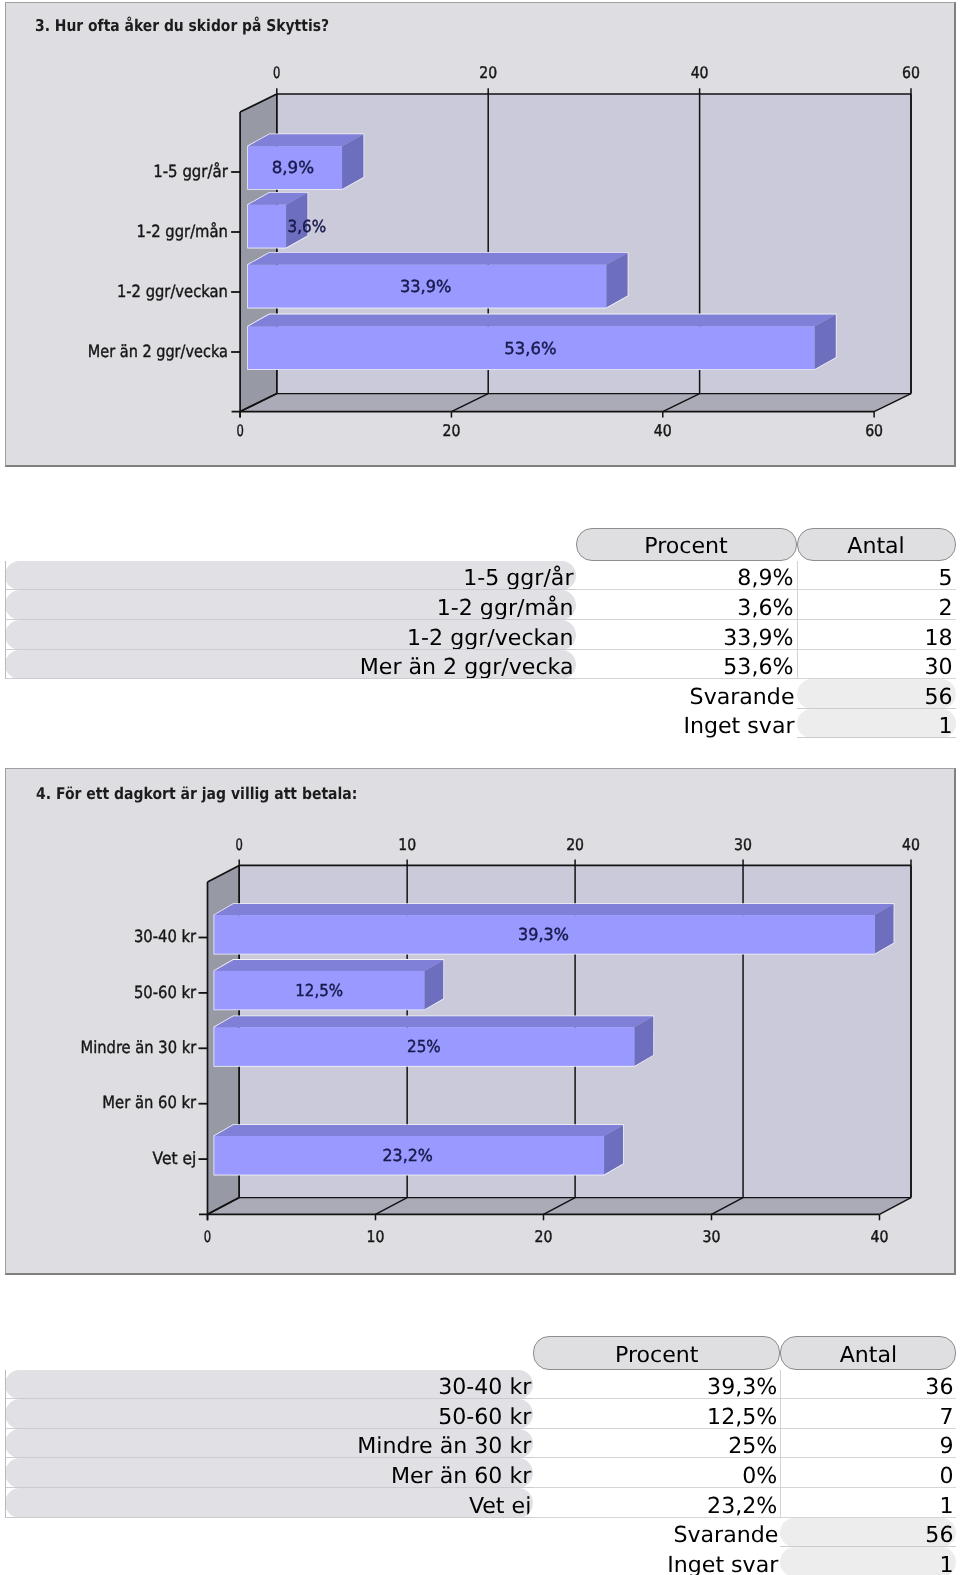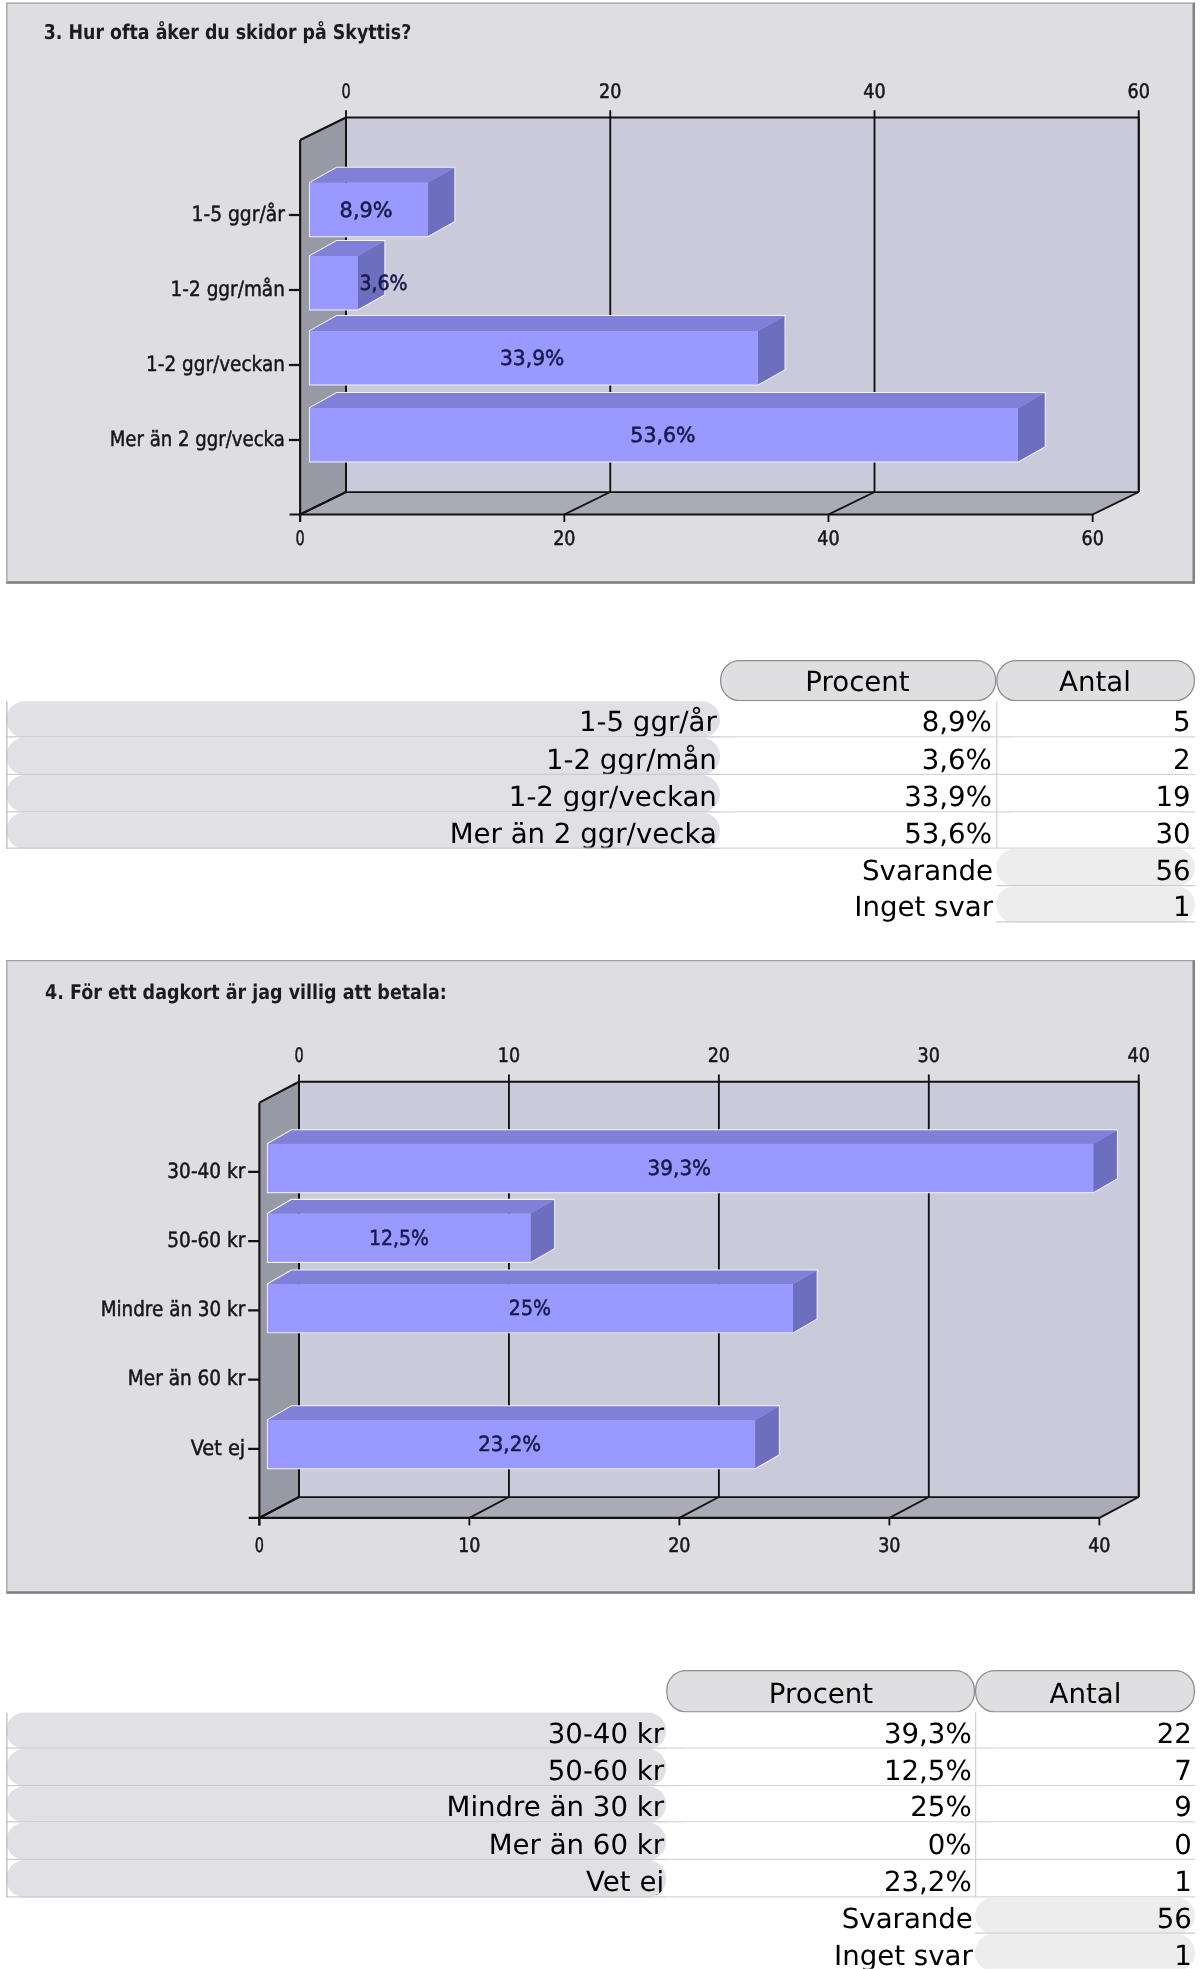--- a/index.html
+++ b/index.html
@@ -219,21 +219,21 @@
   <div class="wrule" style="left:4.5px;top:619.00px;width:571.0px;"></div>
   <div class="lrule" style="left:4.5px;top:590.40px;height:29.6px;"></div>
   <div class="vrule" style="left:796.5px;top:590.40px;height:29.6px;"></div>
   <div class="cell lblcell" style="left:4.5px;top:620.00px;width:571.0px;height:29.6px;">
         <span>1-2 ggr/veckan</span>
       </div>
   <div class="cell valcell" style="left:575.5px;top:620.00px;width:221.0px;height:29.6px;">
         <span>33,9%</span>
       </div>
   <div class="cell valcell" style="left:796.5px;top:620.00px;width:159.0px;height:29.6px;">
-        <span>19</span>
+        <span>18</span>
       </div>
   <div class="hrule" style="left:575.5px;top:648.60px;width:380.0px;"></div>
   <div class="wrule" style="left:4.5px;top:648.60px;width:571.0px;"></div>
   <div class="lrule" style="left:4.5px;top:620.00px;height:29.6px;"></div>
   <div class="vrule" style="left:796.5px;top:620.00px;height:29.6px;"></div>
   <div class="cell lblcell" style="left:4.5px;top:649.60px;width:571.0px;height:29.6px;">
         <span>Mer än 2 ggr/vecka</span>
       </div>
   <div class="cell valcell" style="left:575.5px;top:649.60px;width:221.0px;height:29.6px;">
         <span>53,6%</span>
@@ -267,21 +267,21 @@
   <div class="cell hdcell" style="left:780.3px;top:1335.6px;width:176.20000000000005px;height:34.0px;">
         <span>Antal</span>
       </div>
   <div class="cell lblcell" style="left:4.5px;top:1369.60px;width:528.8px;height:29.6px;">
         <span>30-40 kr</span>
       </div>
   <div class="cell valcell" style="left:533.3px;top:1369.60px;width:247.0px;height:29.6px;">
         <span>39,3%</span>
       </div>
   <div class="cell valcell" style="left:780.3px;top:1369.60px;width:176.20000000000005px;height:29.6px;">
-        <span>22</span>
+        <span>36</span>
       </div>
   <div class="hrule" style="left:533.3px;top:1398.20px;width:423.20000000000005px;"></div>
   <div class="wrule" style="left:4.5px;top:1398.20px;width:528.8px;"></div>
   <div class="lrule" style="left:4.5px;top:1369.60px;height:29.6px;"></div>
   <div class="vrule" style="left:780.3px;top:1369.60px;height:29.6px;"></div>
   <div class="cell lblcell" style="left:4.5px;top:1399.20px;width:528.8px;height:29.6px;">
         <span>50-60 kr</span>
       </div>
   <div class="cell valcell" style="left:533.3px;top:1399.20px;width:247.0px;height:29.6px;">
         <span>12,5%</span>

